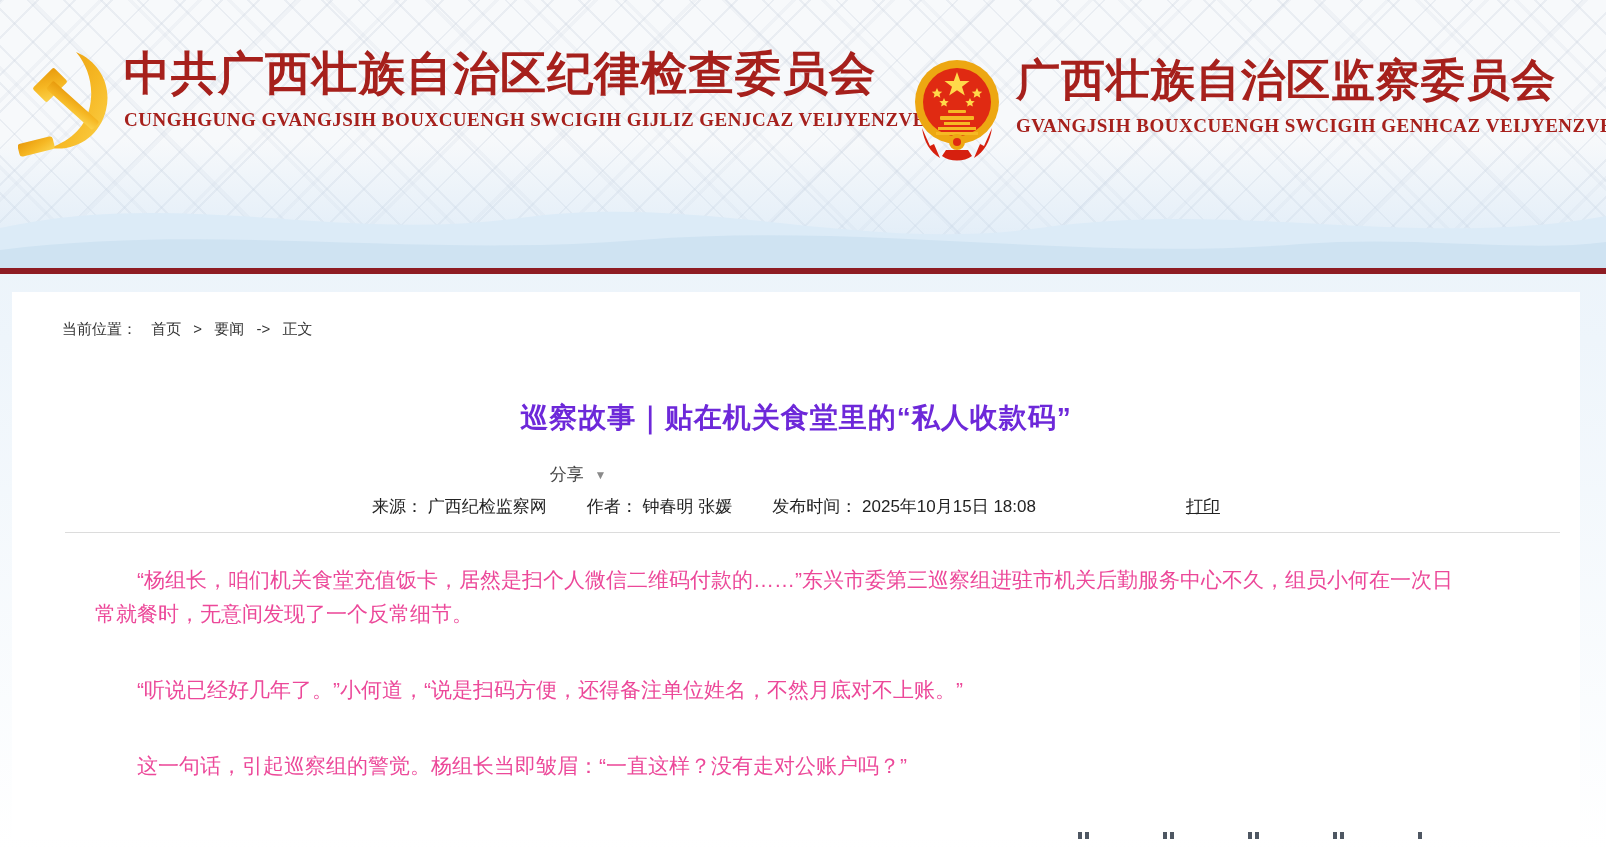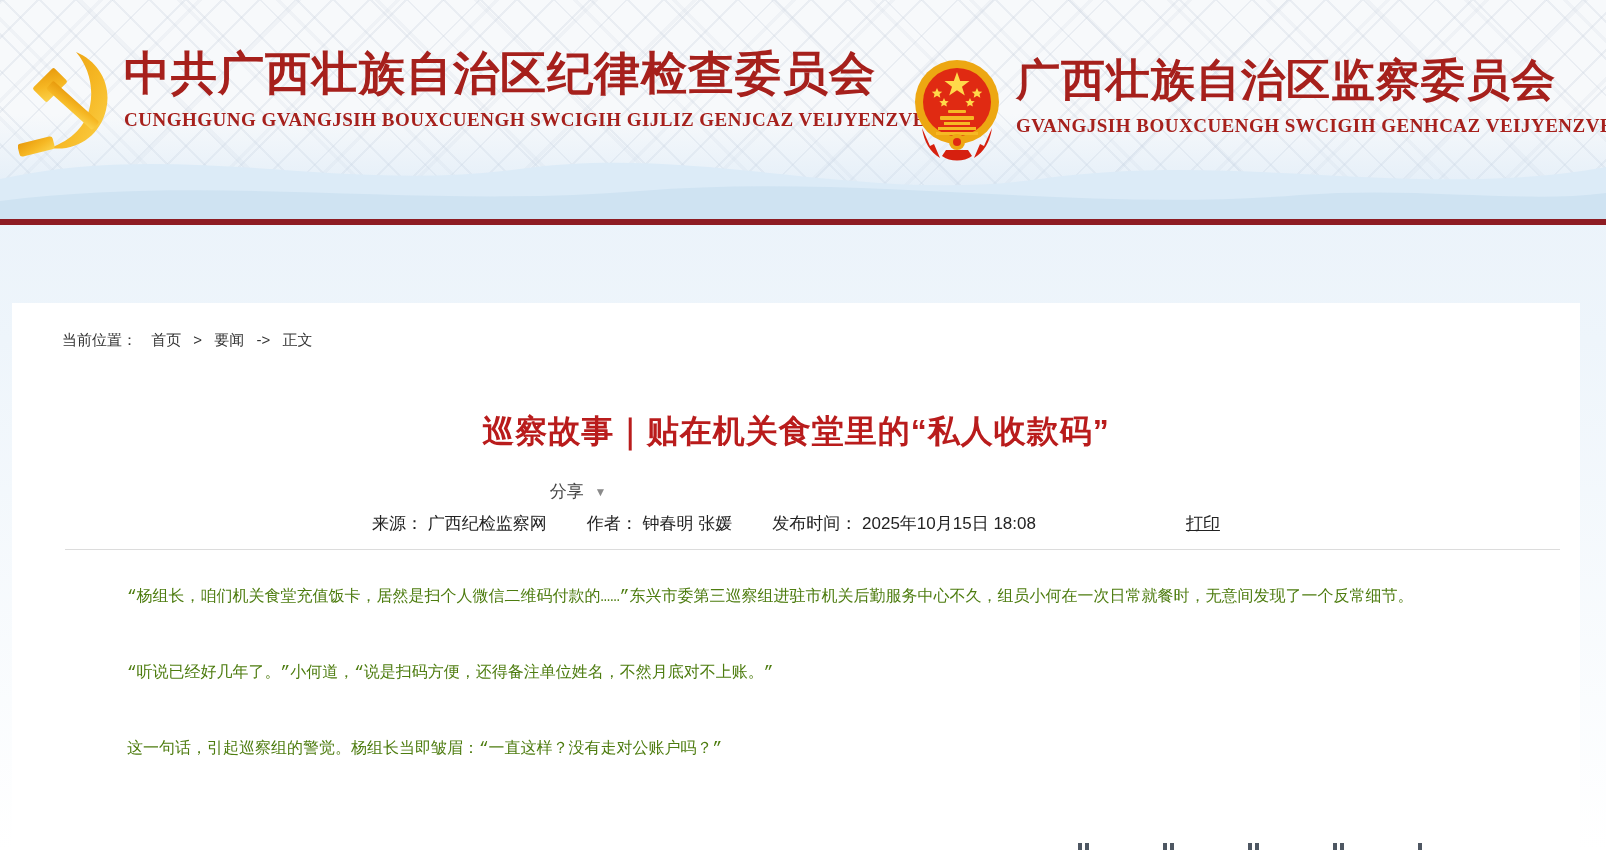--- a/index.html
+++ b/index.html
@@ -4,21 +4,21 @@
 <style>
   * { margin:0; padding:0; box-sizing:border-box; }
   html,body { width:1606px; height:850px; overflow:hidden; }
   body {
     font-family:"Liberation Sans", sans-serif;
     background:linear-gradient(180deg,#e7f0f9 0%, #eef5fb 40%, #ffffff 100%);
   }
 
   
   .banner{
-    position:relative; width:1606px; height:219px;
+    position:relative; width:1606px; height:268px;
     background-color:#f7f9fb;
     background-image:
       linear-gradient(180deg, rgba(255,255,255,0) 52%, rgba(199,222,243,.55) 100%),
       repeating-linear-gradient(45deg, rgba(203,211,223,.30) 0 2px, transparent 2px 26px),
       repeating-linear-gradient(135deg, rgba(203,211,223,.30) 0 2px, transparent 2px 26px),
       repeating-linear-gradient(45deg, rgba(203,211,223,.18) 0 3px, transparent 3px 70px),
       repeating-linear-gradient(135deg, rgba(203,211,223,.18) 0 3px, transparent 3px 70px);
     overflow:hidden;
   }
   .mountains{ position:absolute; left:0; bottom:0; width:1606px; height:110px; }
@@ -34,33 +34,33 @@
   .org-left .org-zh{ font-size:46px; }
   .org-right .org-zh{ font-size:44px; margin-top:4px; }
   .org-zhuang{
     font-family:"Liberation Serif", serif; font-weight:bold; color:#a6201c;
     font-size:19px; margin-top:8px; letter-spacing:.5px; white-space:nowrap;
   }
   .red-bar{ width:1606px; height:6px; background:#8e1c23; }
 
   
   .content{
-    position:absolute; left:12px; top:303px; width:1568px; height:547px;
+    position:absolute; left:12px; top:292px; width:1568px; height:547px;
     background:#ffffff;
   }
   .breadcrumb{
     padding:28px 0 0 50px; font-size:15px; color:#333;
   }
   .breadcrumb a{ color:#333; text-decoration:none; cursor:pointer; }
   .breadcrumb .sep{ margin:0 8px; color:#333; }
   .bc-label{ margin-right:10px; }
 
   .article-title{
     margin-top:60px; text-align:center;
-    font-size:32px; font-weight:bold; color:#b91c1c; letter-spacing:1px;
+    font-size:28px; font-weight:bold; color:#6d28d9; letter-spacing:1px;
   }
 
   .share-row{
     position:relative; height:30px; margin-top:26px;
     padding-right:436px; text-align:center; font-size:17px; color:#444;
   }
   .share-link{ cursor:pointer; }
   .caret{ display:inline-block; margin-left:6px; color:#8a8a8a; font-size:12px; transform:translateY(-1px); }
 
   .meta-row{
@@ -70,21 +70,21 @@
   .meta-item{ margin:0 0 0 40px; white-space:nowrap; }
   .meta-item:first-child{ margin-left:0; }
   .print-link{ margin-left:150px; cursor:pointer; color:#222;text-decoration:underline; }
   .divider{
     width:1495px; margin:14px auto 0 53px;
     border-bottom:1px solid #dcdcdc;
   }
 
   .article-body{
     padding:30px 120px 0 83px;
-    font-size:16px; line-height:34px; color:#4d7c0f;font-family:Liberation Mono, monospace;
+    font-size:21px; line-height:34px; color:#ec4899;
   }
   .article-body p{ text-indent:2em; margin-bottom:42px; }
 
   
   .clipped-frags{ position:absolute; left:0; top:540px; width:1568px; height:7px; overflow:hidden; }
   .frag{ position:absolute; top:0; width:4px; height:7px; background:#2f3a46; opacity:.85; }
 </style>
 </head>
 <body>
 

